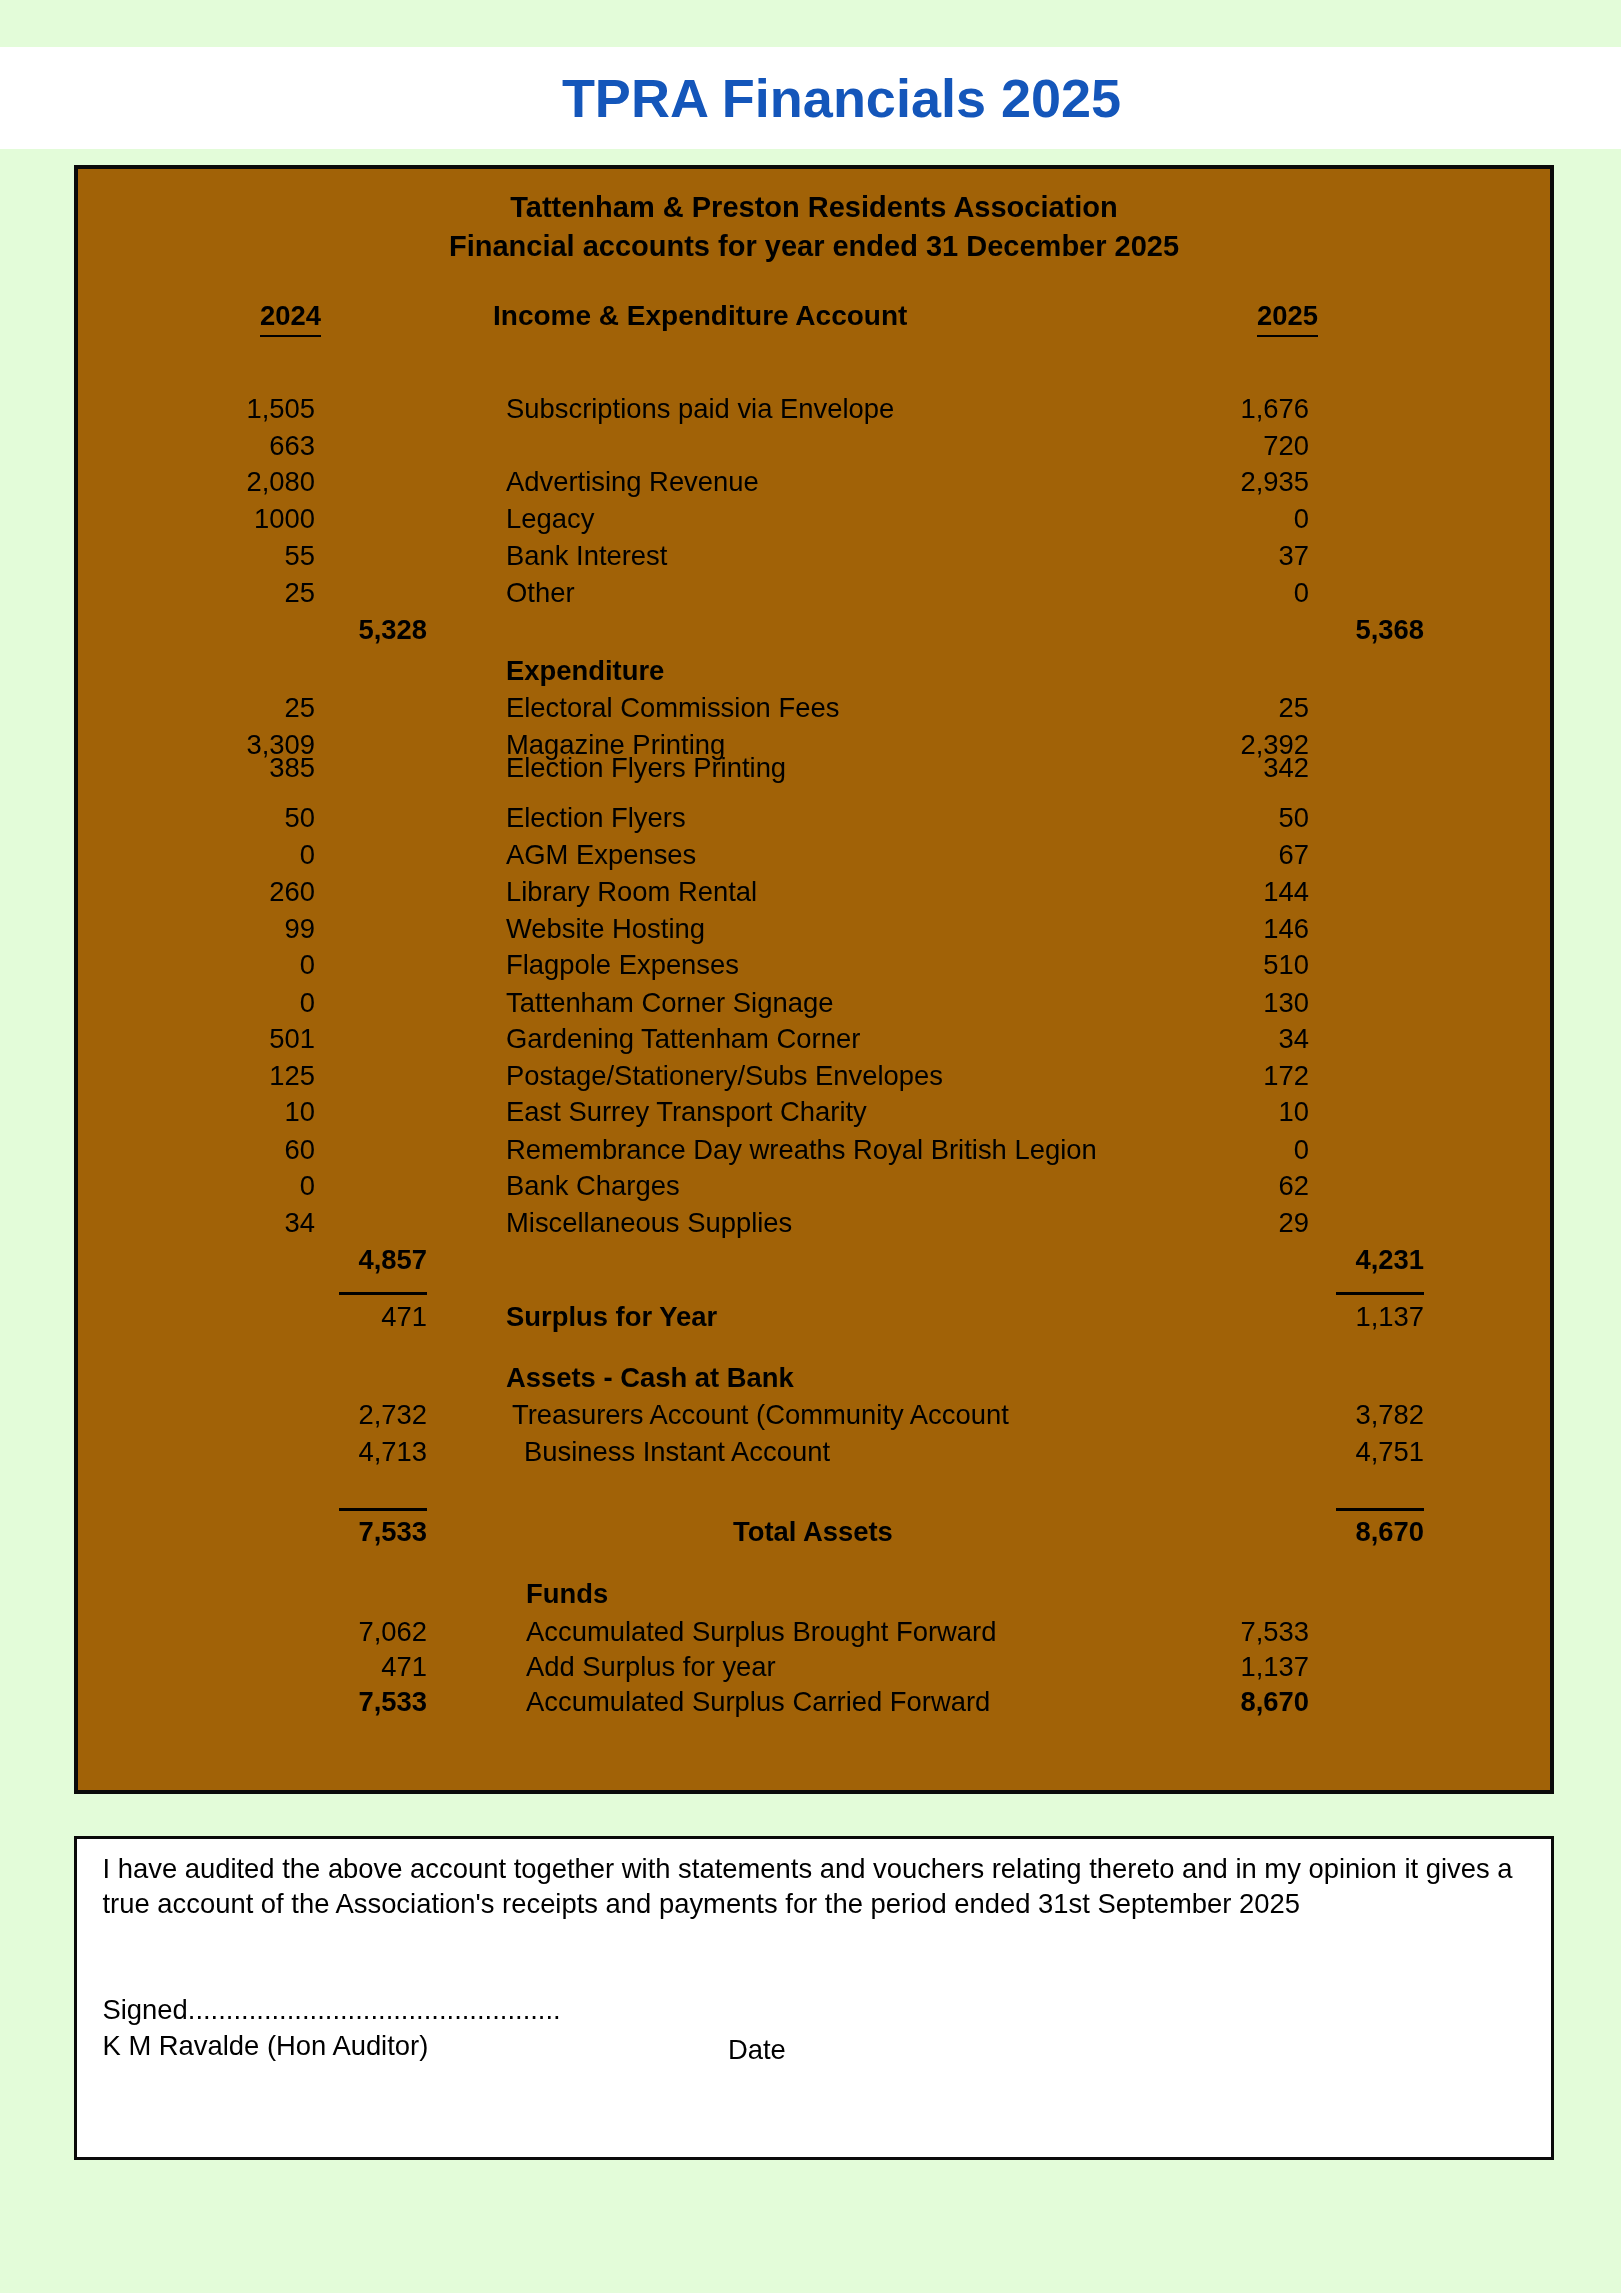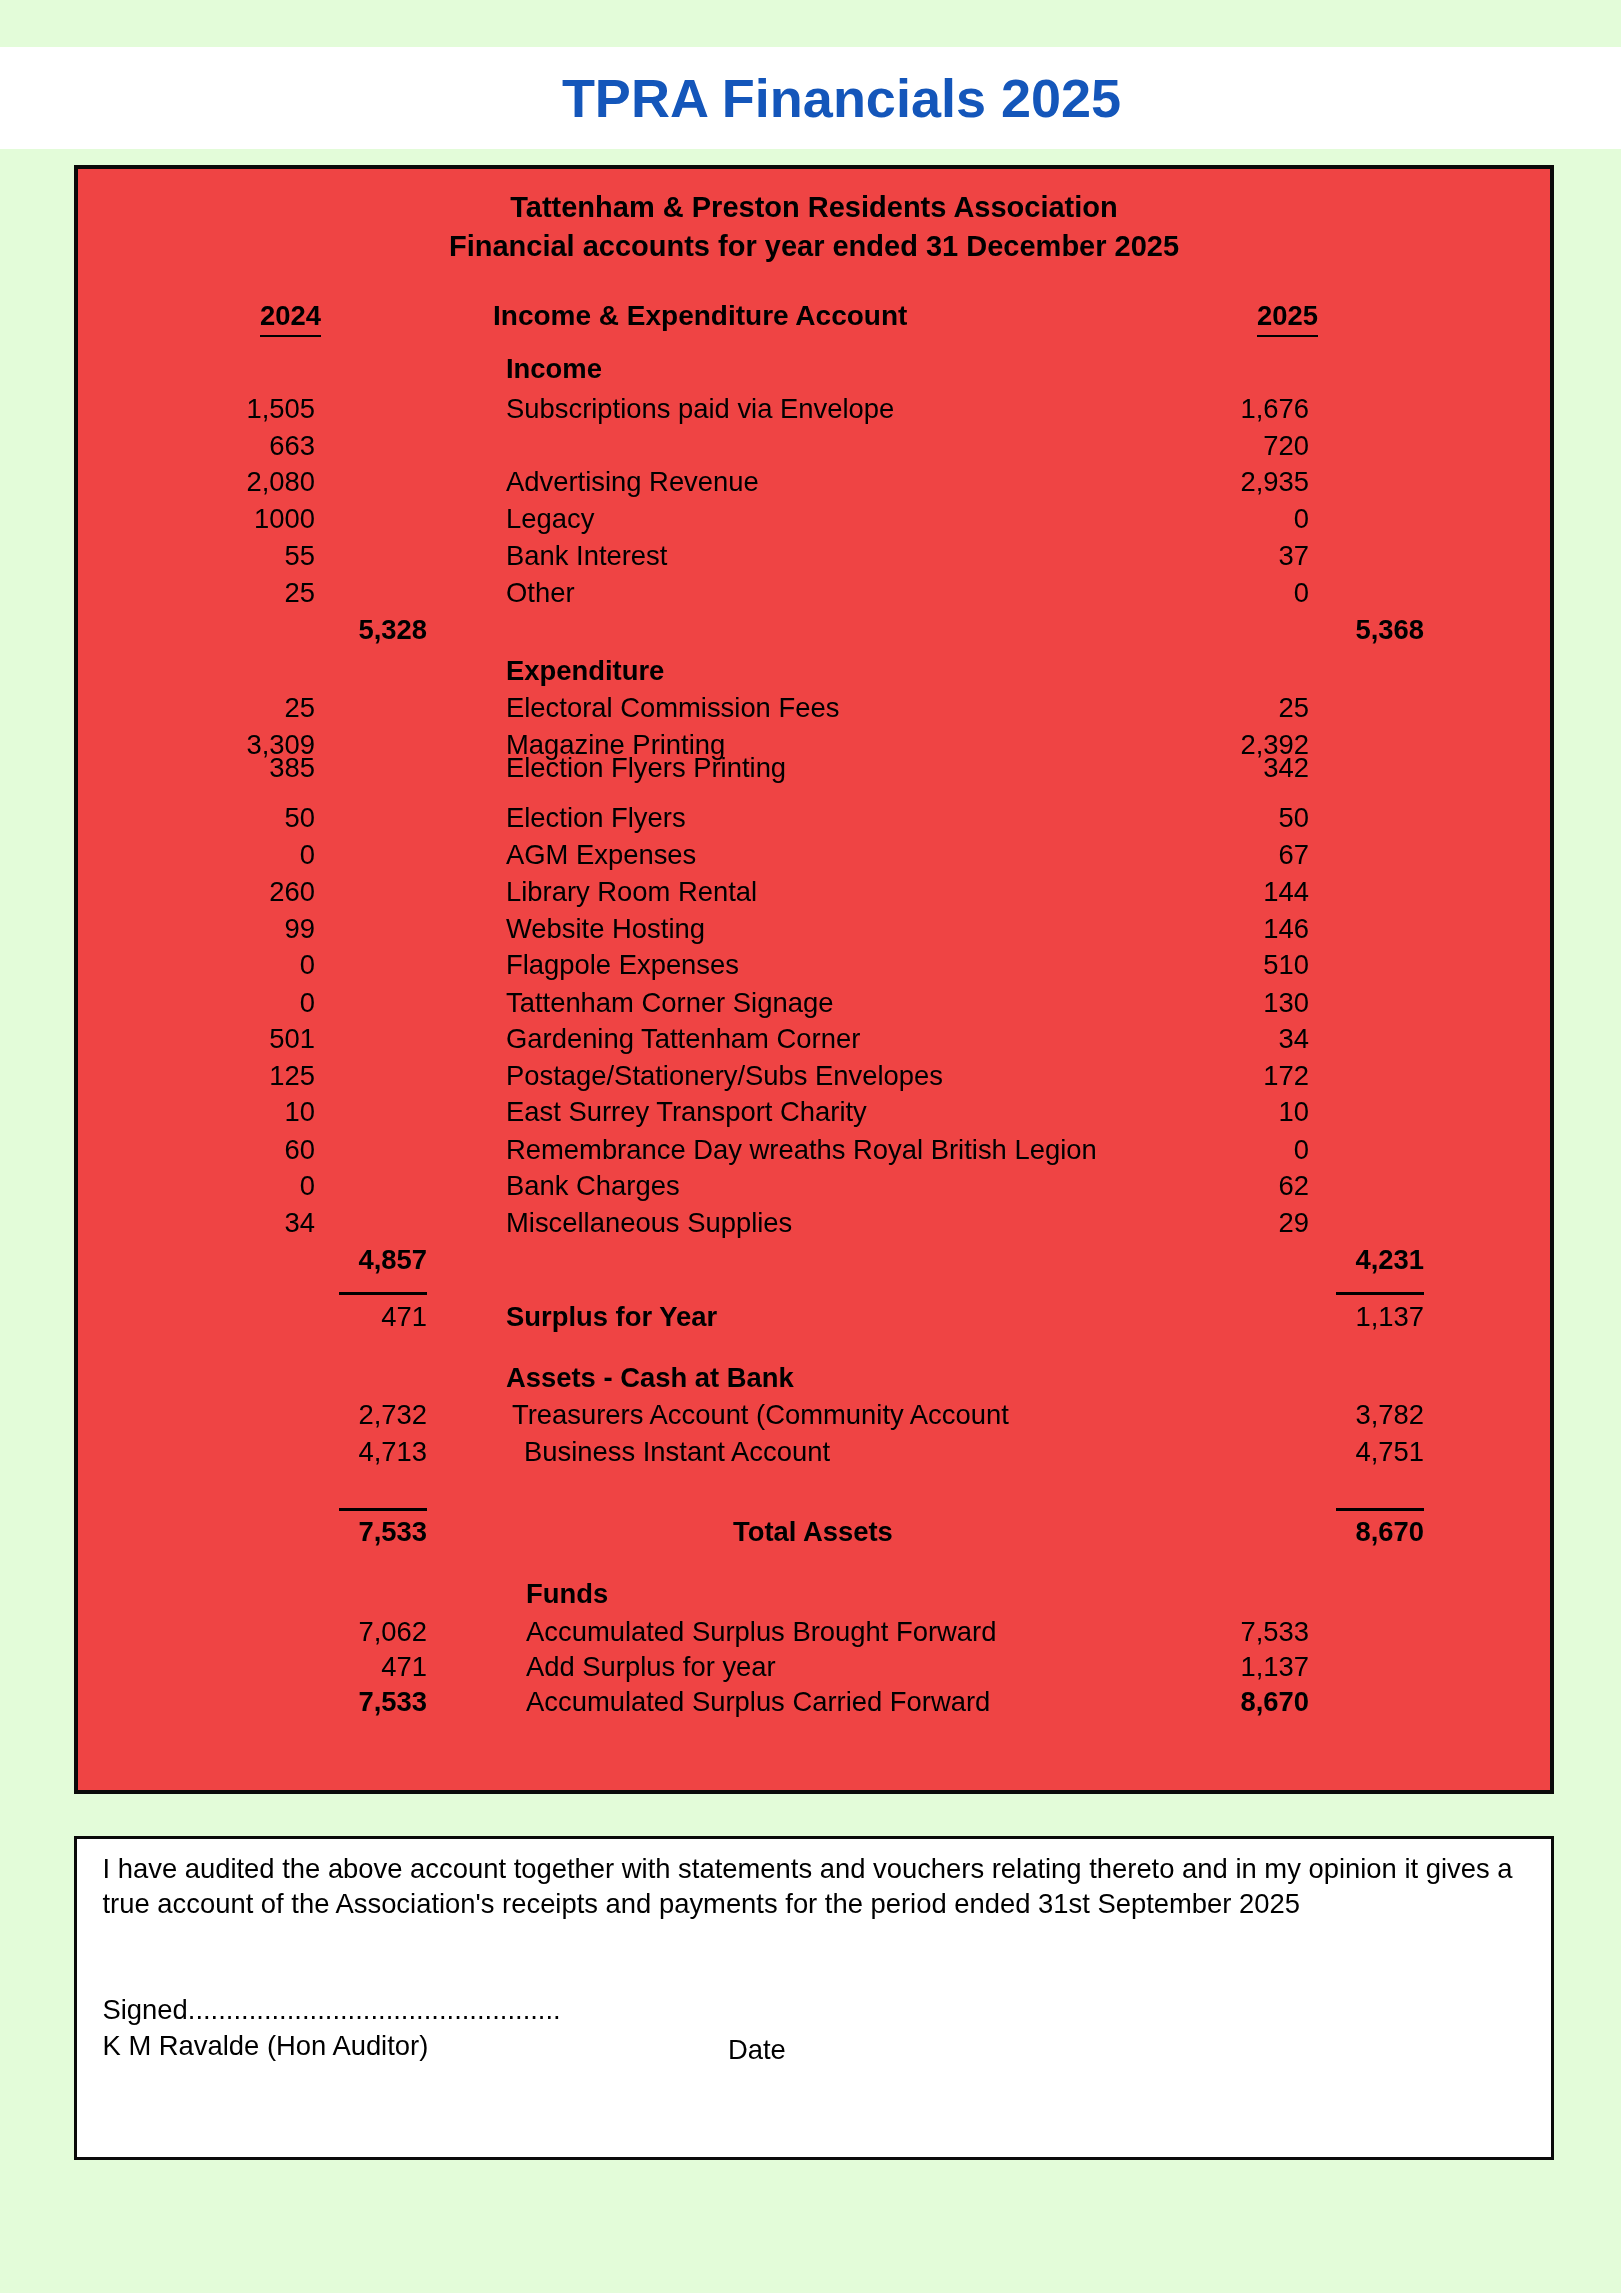--- a/index.html
+++ b/index.html
@@ -12,21 +12,21 @@
     position:relative;width:1621px;height:2294px;background:var(--bg);
     font-family:"Liberation Sans",sans-serif;color:var(--ink);overflow:hidden;
   }
   .title-band{
     position:absolute;top:47px;left:0;width:100%;height:102px;background:#ffffff;
     display:flex;align-items:center;justify-content:center;padding-left:31px;
   }
   .title-band h1{margin:0;font-size:54px;font-weight:bold;color:var(--blue);}
   .sbox{
     position:absolute;left:74px;top:165px;width:1472px;height:1621px;
-    background:#ef4444;border:4.9px solid #0a0a0a;
+    background:#a16207;border:4.9px solid #0a0a0a;
   }
   .abox{
     position:absolute;left:74px;top:1836px;width:1474px;height:318px;
     background:#ffffff;border:3.9px solid #0a0a0a;
   }
   .content{position:absolute;inset:0;}
   .line{position:absolute;left:0;right:0;height:37px;font-size:27.4px;line-height:37px;}
   .line span{position:absolute;white-space:nowrap;}
   .b{font-weight:bold;}
   .ctr{left:0;right:0;text-align:center;}
@@ -68,23 +68,20 @@
           <span class="ctr b org">Tattenham &amp; Preston Residents Association</span>
         </div>
         <div class="line" style="top: 59px;">
           <span class="ctr b org">Financial accounts for year ended 31 December 2025</span>
         </div>
         <div class="line" style="top: 128px;">
           <span class="yr24 b yr">2024</span>
           <span class="lbl-acct b acct">Income &amp; Expenditure Account</span>
           <span class="yr25 b yr">2025</span>
         </div>
-        <div class="line" style="top: 181px;">
-          <span class="lbl b">Income</span>
-        </div>
         <div class="line" style="top: 221px;">
           <span class="c24d">1,505</span>
           <span class="lbl">Subscriptions paid via Envelope</span>
           <span class="c25d">1,676</span>
         </div>
         <div class="line" style="top: 258px;">
           <span class="c24d">663</span>
           <span class="c25d">720</span>
         </div>
         <div class="line" style="top: 294px;">

